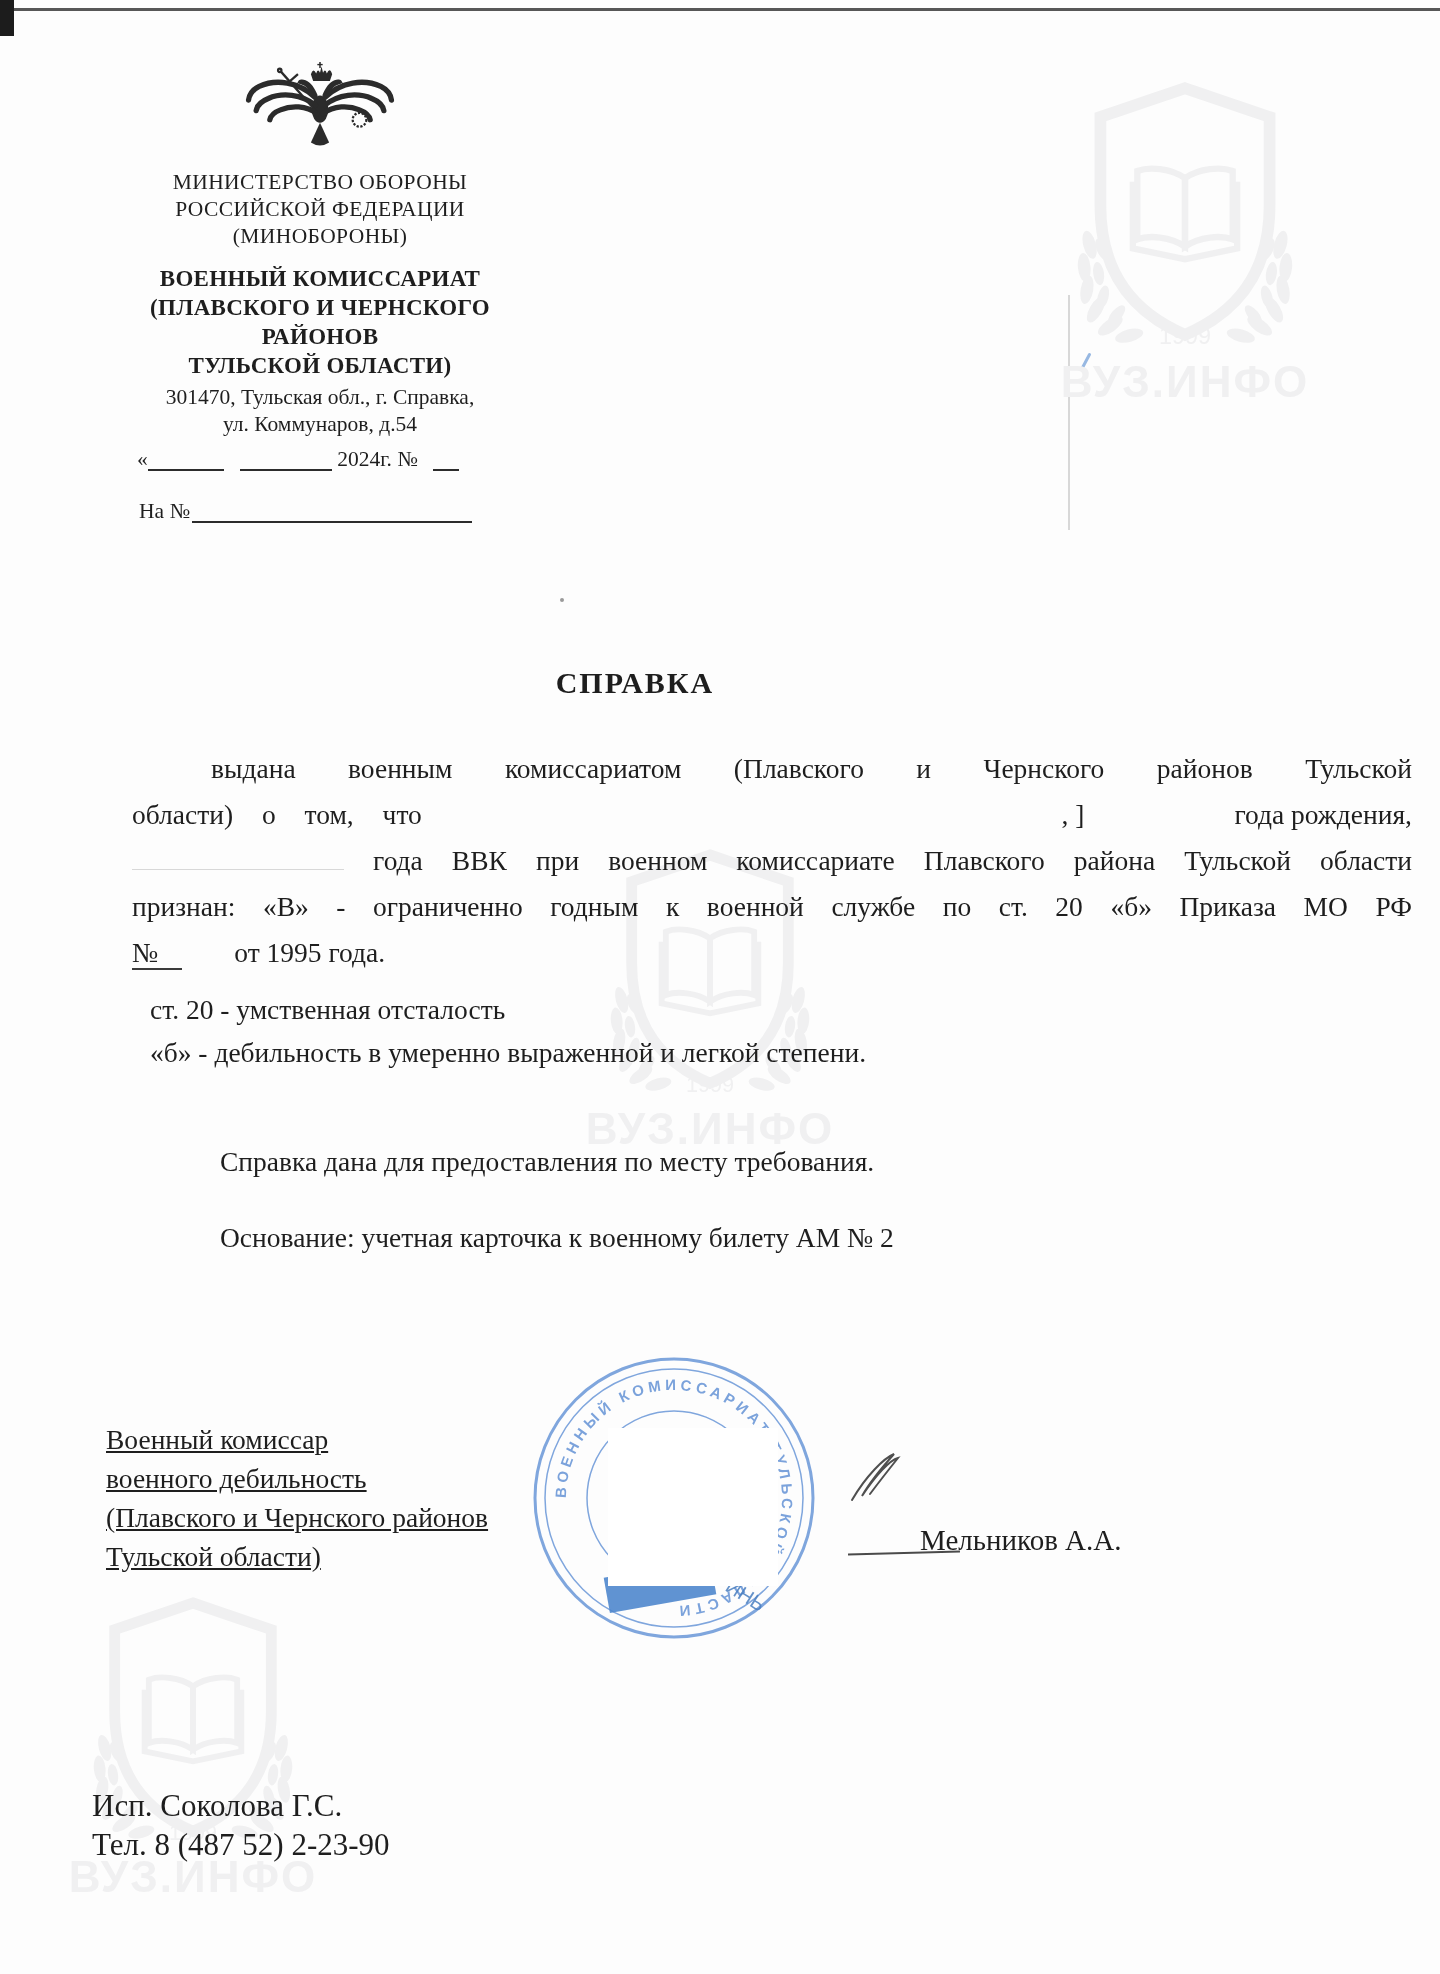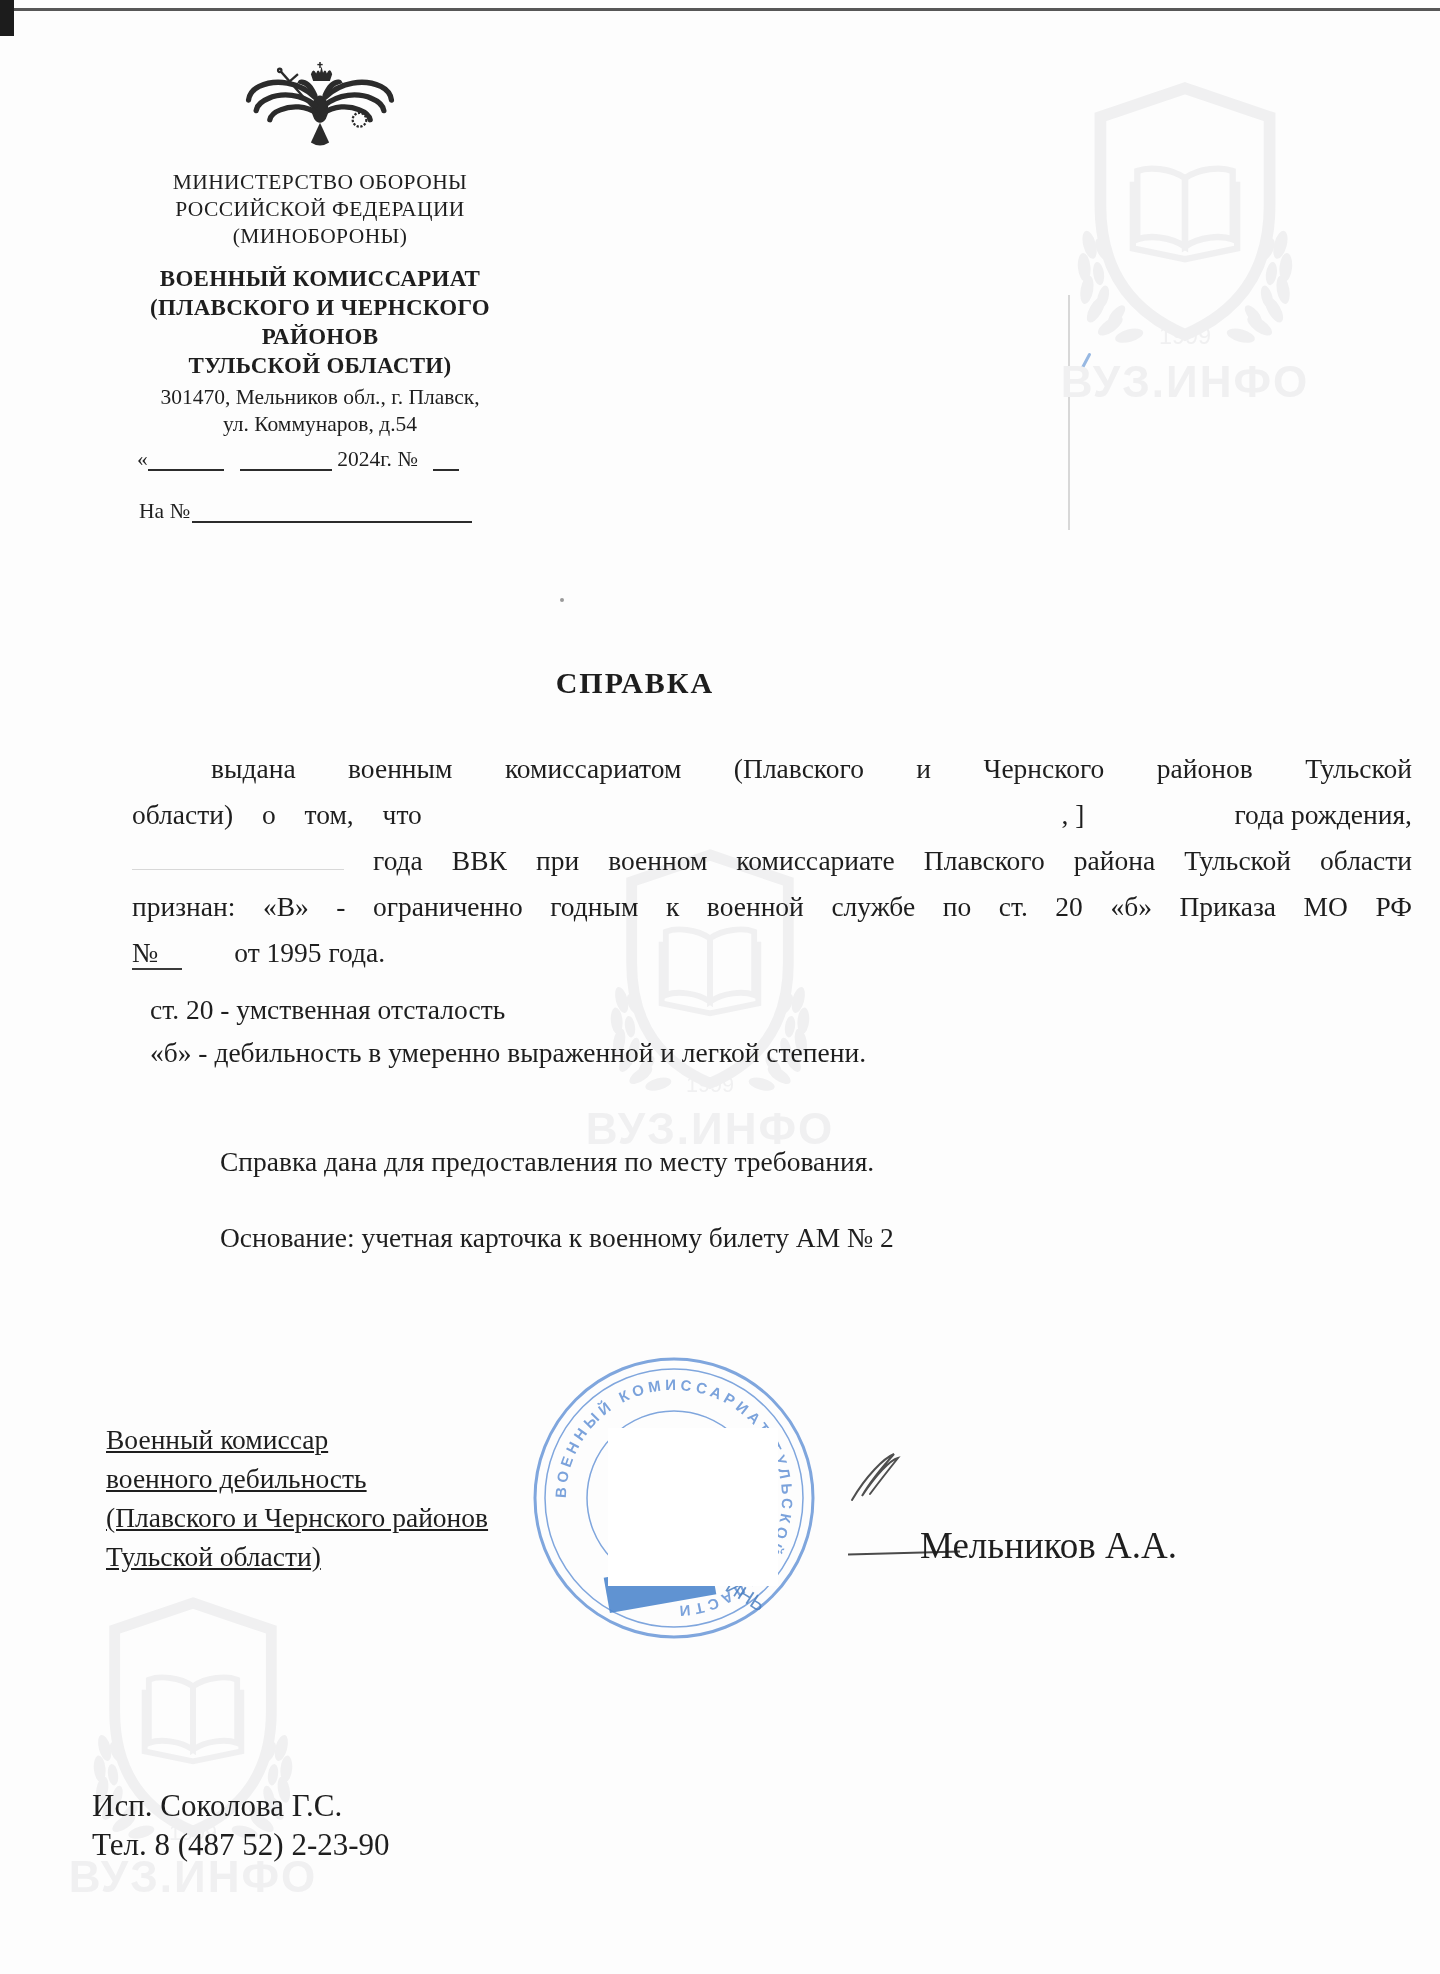--- a/index.html
+++ b/index.html
@@ -49,21 +49,21 @@
 
   .article { position:absolute; left:150px; top:988px; font-size:27.5px; line-height:43px; z-index:2; }
   .purpose { position:absolute; left:220px; top:1146px; font-size:27.5px; z-index:2; }
   .basis   { position:absolute; left:220px; top:1222px; font-size:27.5px; z-index:2; }
 
   
   .sig-block { position:absolute; left:106px; top:1420px; font-size:27.5px; line-height:39px; z-index:2;text-decoration:underline; }
   .stamp { position:absolute; left:528px; top:1352px; width:292px; height:292px; z-index:3; }
   .signature-squiggle { position:absolute; left:846px; top:1450px; width:60px; height:56px; z-index:4; }
   .sign-line { position:absolute; left:848px; top:1552px; width:112px; border-bottom:2px solid #4a4a4a; transform:rotate(-1.5deg); z-index:4; }
-  .signer { position:absolute; left:920px; top:1524px; font-size:37px; z-index:4; }
+  .signer { position:absolute; left:920px; top:1524px; font-size:29px; z-index:4; }
 
   .footer { position:absolute; left:92px; top:1786px; font-size:31px; line-height:39px; z-index:2; }
 </style>
 </head>
 <body>
 
 <div class="page">
 
   <div class="scan-topline"></div>
   <div class="scan-corner"></div>
@@ -160,21 +160,21 @@
       <div>РОССИЙСКОЙ ФЕДЕРАЦИИ</div>
       <div>(МИНОБОРОНЫ)</div>
     </div>
     <div class="lh-org">
       <div>ВОЕННЫЙ КОМИССАРИАТ</div>
       <div>(ПЛАВСКОГО И ЧЕРНСКОГО</div>
       <div>РАЙОНОВ</div>
       <div>ТУЛЬСКОЙ ОБЛАСТИ)</div>
     </div>
     <div class="lh-addr">
-      <div>301470, Мельников обл., г. Плавск,</div>
+      <div>301470, Тульская обл., г. Справка,</div>
       <div>ул. Коммунаров, д.54</div>
     </div>
     <div class="lh-date">
       <span>«</span><span class="blank" style="width:76px"></span><span class="blank" style="width:92px; margin-left:16px"></span>
       <span>2024г. №</span>
       <span class="blank" style="width:26px; margin-left:10px"></span>
     </div>
     <div class="lh-ref">
       <span>На №</span><span class="blank" style="width:280px; margin-left:2px"></span>
     </div>

